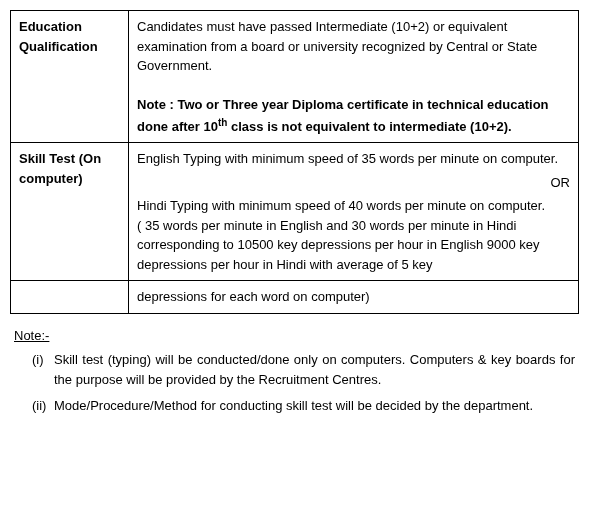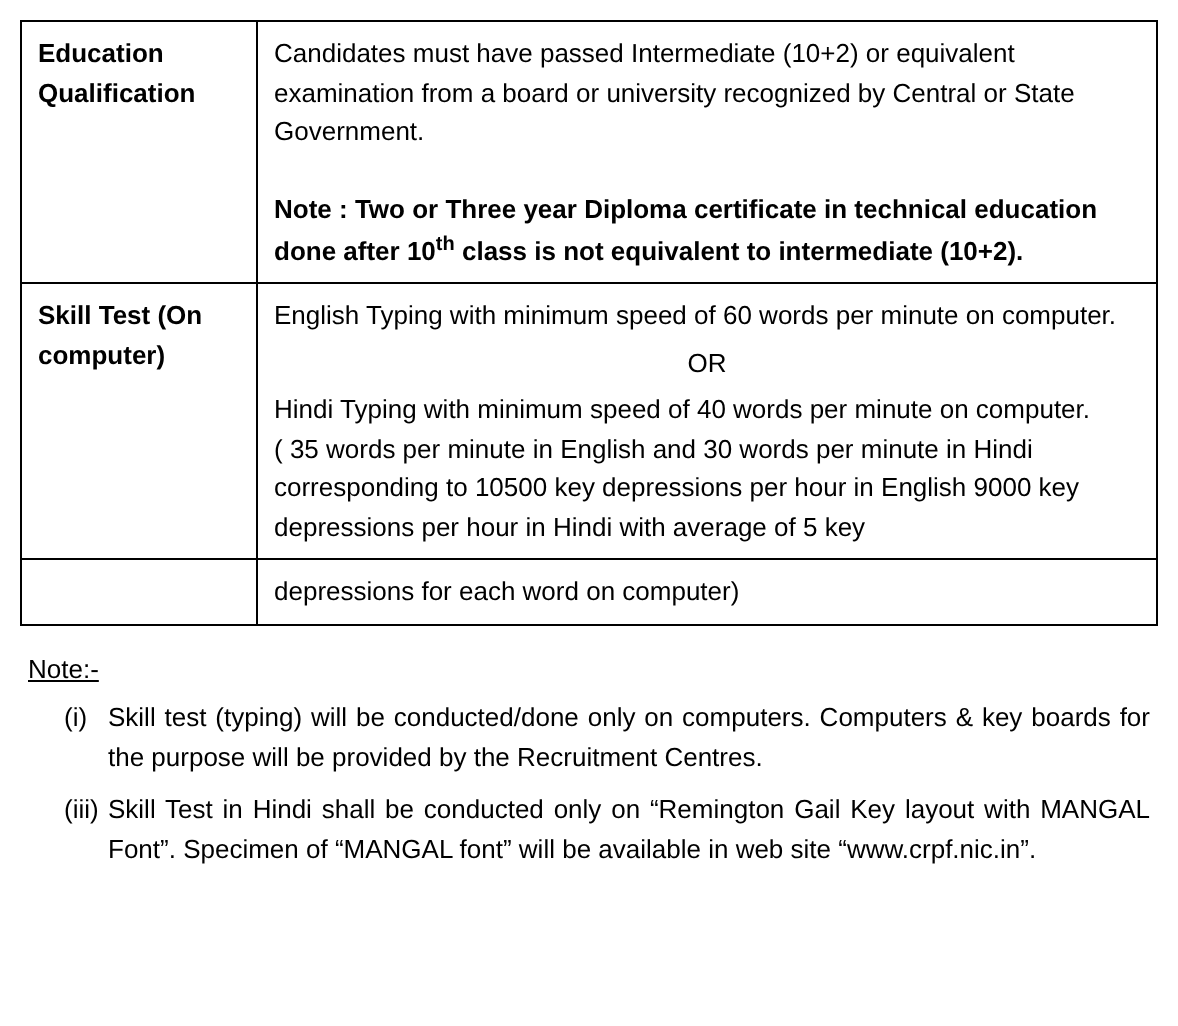--- a/index.html
+++ b/index.html
@@ -48,21 +48,21 @@
       font-weight: bold;
     }
 
     .superscript {
       vertical-align: super;
       font-size: 10px;
       margin-top: 28px;
     }
 
     .or-line {
-      text-align: center;
+      text-align: right;
       display: block;
       margin: 4px 0;
     }
 
     .bottom-note-section {
       padding: 0 4px;
       font-size: 13px;
       line-height: 1.55;
     }
 
@@ -111,21 +111,21 @@
       <p>
         <span class="note-bold">Note : Two or Three year Diploma certificate in technical education done after 10<span class="superscript">th</span> class is not equivalent to intermediate (10+2).</span>
       </p>
     </td>
   </tr>
   <tr>
     <td class="label-cell">
       <span>Skill Test  (On computer)</span>
     </td>
     <td class="content-cell">
-      <span>English Typing with minimum speed of 60 words per minute on computer.</span>
+      <span>English Typing with minimum speed of 35 words per minute on computer.</span>
       <span class="or-line">OR</span>
       <span>Hindi Typing with minimum speed of 40 words per minute on computer.</span><br>
       <span>( 35 words per minute in English and 30 words per minute in Hindi corresponding to 10500 key depressions per hour in English 9000 key depressions per hour in Hindi with average of 5 key</span>
     </td>
   </tr>
   <tr>
     <td class="label-cell"></td>
     <td class="content-cell">
       <span>depressions for each word on computer)</span>
     </td>
@@ -134,17 +134,17 @@
   </table>
 
 <div class="bottom-note-section">
   <span class="note-heading">Note:-</span>
   <ul class="note-items">
     <li class="note-item">
       <span class="note-item-num">(i)</span>
       <span class="note-item-text">Skill test (typing) will be conducted/done only on computers. Computers &amp; key boards for the purpose will be provided by the Recruitment Centres.</span>
     </li>
     <li class="note-item">
-      <span class="note-item-num">(iii)</span>
-      <span class="note-item-text">Skill Test in Hindi shall be conducted only on “Remington Gail Key layout with MANGAL Font”. Specimen of “MANGAL font” will be available in  web site “www.crpf.nic.in”.</span>
+      <span class="note-item-num">(ii)</span>
+      <span class="note-item-text">Mode/Procedure/Method for conducting skill test will be decided by the department.</span>
     </li>
   </ul>
 </div>
 
 </body></html>

